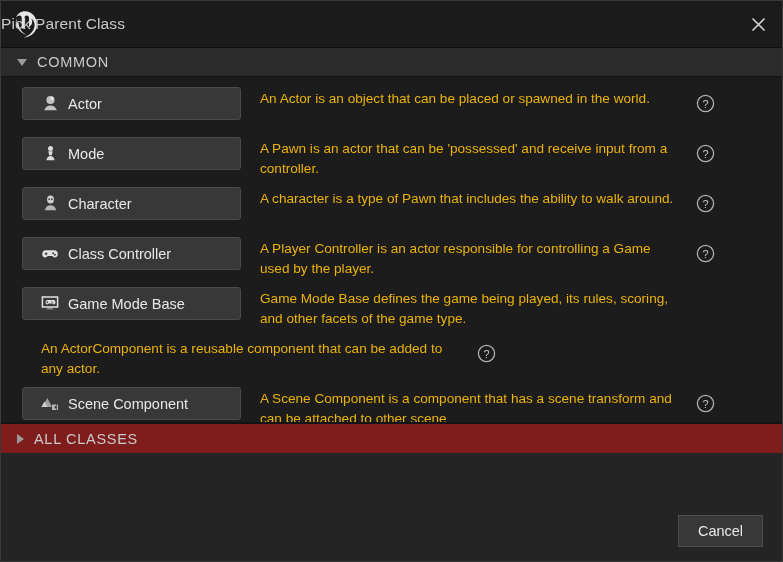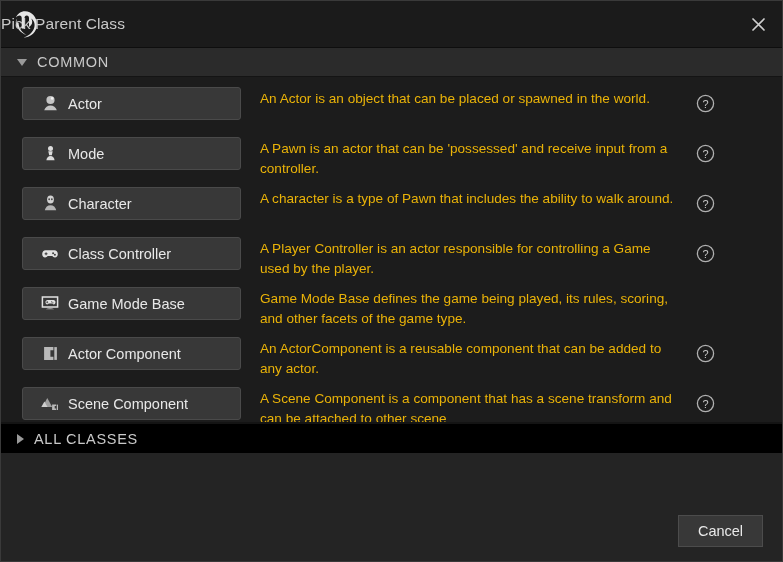--- a/index.html
+++ b/index.html
@@ -68,21 +68,21 @@
     flex: 0 0 29px;
     background: #2b2b2b;
     border-bottom: 1px solid #141414;
     display: flex;
     align-items: center;
     padding-left: 16px;
     cursor: pointer;
     gap: 10px;
   }
   .section-header.all-classes {
-    background: #000000;
+    background: #7f1d1d;
     border-bottom: none;
     border-top: 1px solid #141414;
     height: 30px;
     flex: 0 0 30px;
   }
   .tri {
     width: 0; height: 0;
     flex: 0 0 auto;
   }
   .tri-down {
@@ -310,29 +310,20 @@
               <path fill="#b8b8b8" d="M4.8 14.3c1.2-.7 2.6-1 4.2-1s3 .3 4.2 1z"></path>
             </svg>
           </span>
           <span class="class-name">Game Mode Base</span>
         </div>
         <div class="class-desc">Game Mode Base defines the game being played, its rules, scoring, and other facets of the game type.</div>
         <div class="help-slot"></div>
       </div>
 
       <div class="class-row">
-        <div class="class-btn">
-          <span class="ico">
-            <svg width="17" height="17" viewBox="0 0 17 17" aria-hidden="true">
-              <path fill="#b9b9b9" d="M11.4 2.1v3.2h-3V11.7h3v3.2H2.1V2.1zM5.1 5.1h3.3v6.8H5.1z"></path>
-              <rect x="12.3" y="2.1" width="2.6" height="12.8" fill="#b9b9b9"></rect>
-            </svg>
-          </span>
-          <span class="class-name">Actor Component</span>
-        </div>
         <div class="class-desc">An ActorComponent is a reusable component that can be added to any actor.</div>
         <div class="help-slot">
           <svg class="help-icon" width="19" height="19" viewBox="0 0 19 19" aria-hidden="true">
             <circle cx="9.5" cy="9.5" r="8.1" fill="none" stroke="#b0b0b0" stroke-width="1.3"></circle>
             <text x="9.5" y="13.6" text-anchor="middle" font-family="Liberation Sans, sans-serif" font-size="11" fill="#c6c6c6">?</text>
           </svg>
         </div>
       </div>
 
       <div class="class-row">

